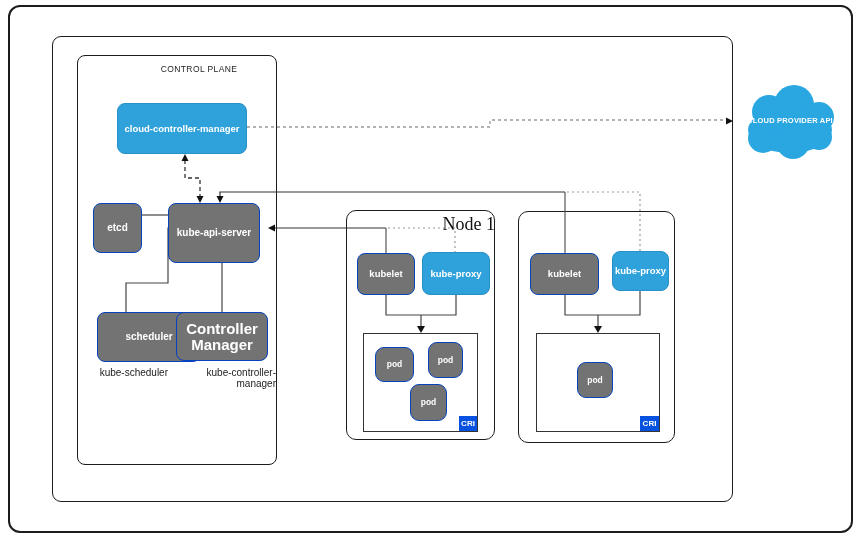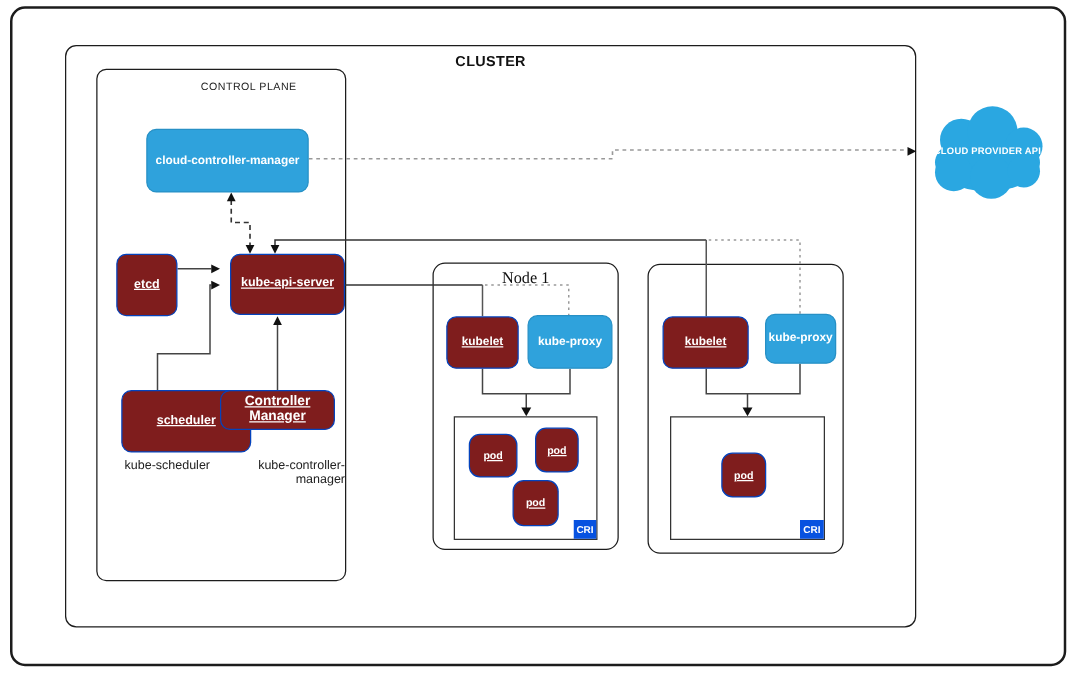--- a/index.html
+++ b/index.html
@@ -8,26 +8,26 @@
     font-family:"Liberation Sans",sans-serif;overflow:hidden;
   }
   .abs{position:absolute;box-sizing:border-box;}
   
   .outer-frame{left:8px;top:5px;width:845px;height:528px;border:2px solid #1c1c1c;border-radius:12px;}
   .cluster-box{left:52px;top:36px;width:681px;height:466px;border:1.6px solid #1c1c1c;border-radius:9px;}
   .cluster-label{left:52px;top:44px;width:681px;text-align:center;font-weight:bold;font-size:11.5px;color:#111;letter-spacing:.3px;}
   .cp-box{left:77px;top:55px;width:200px;height:410px;border:1.4px solid #1c1c1c;border-radius:8px;}
   .cp-label{left:77px;top:64px;width:200px;text-align:center;font-size:8.5px;color:#222;letter-spacing:.4px;padding-left:44px;}
   .node-box{border:1.6px solid #1c1c1c;border-radius:10px;}
-  .node-title{text-align:center;font-family:"Liberation Serif",serif;font-size:13px;color:#111;}
+  .node-title{text-align:right;font-family:"Liberation Serif",serif;font-size:18px;color:#111;}
   .cri-box{border:1.4px solid #333;background:transparent;}
   
   .comp{display:flex;align-items:center;justify-content:center;color:#fff;font-weight:bold;
         border-radius:8px;text-align:center;line-height:1.05;}
-  .blue{background:#7f1d1d;border:1px solid #0443bd;text-decoration:underline;}
+  .blue{background:#737373;border:1px solid #0443bd;}
   .lblue{background:#2fa2dc;border:1px solid #2790c5;}
   .caption{font-size:10px;color:#222;text-align:right;}
   .cri-badge{display:flex;align-items:center;justify-content:center;background:#0752e0;color:#fff;
              font-weight:bold;font-size:8px;}
   .svg-layer{left:0;top:0;width:861px;height:544px;pointer-events:none;}
   .cloud-text{display:flex;align-items:center;justify-content:center;color:#fff;font-weight:bold;
               font-size:7.5px;text-align:center;letter-spacing:.2px;}
 </style>
 </head>
 <body>
@@ -72,29 +72,28 @@
     <polygon points="421,333 417,326 425,326" fill="#111"></polygon>
 
     <polyline points="565,295 565,315 640,315 640,291" fill="none" stroke="#444" stroke-width="1.2"></polyline>
     <line x1="598" y1="315" x2="598" y2="327" stroke="#444" stroke-width="1.2"></line>
     <polygon points="598,333 594,326 602,326" fill="#111"></polygon>
 
     <polyline points="247,127 490,127 490,120 726,120" fill="none" stroke="#999" stroke-width="1.3" stroke-dasharray="3 3"></polyline>
     <polygon points="733,121 726,117.5 726,124.5" fill="#111"></polygon>
   </svg>
 
-  <div class="abs cluster-label">CLUSTER</div>
   <div class="abs cp-label">CONTROL PLANE</div>
   <div class="abs node-title" style="left:346px;top:214px;width:149px;">Node 1</div>
 
   <div class="abs comp lblue" style="left:117px;top:103px;width:130px;height:51px;font-size:9.5px;">cloud-controller-manager</div>
   <div class="abs comp blue" style="left:93px;top:203px;width:49px;height:50px;font-size:10px;">etcd</div>
-  <div class="abs comp blue" style="left:184px;top:203px;width:92px;height:49px;font-size:10px;">kube-api-server</div>
+  <div class="abs comp blue" style="left:168px;top:203px;width:92px;height:60px;font-size:10px;">kube-api-server</div>
   <div class="abs comp blue" style="left:97px;top:312px;width:104px;height:50px;font-size:10px;">scheduler</div>
-  <div class="abs comp blue" style="left:176px;top:312px;width:92px;height:32px;font-size:11px;text-align:center;">Controller Manager</div>
+  <div class="abs comp blue" style="left:176px;top:312px;width:92px;height:49px;font-size:15px;text-align:center;">Controller Manager</div>
   <div class="abs caption" style="left:85px;top:367px;width:83px;">kube-scheduler</div>
   <div class="abs caption" style="left:168px;top:367px;width:108px;">kube-controller-manager</div>
 
   <div class="abs comp blue" style="left:357px;top:253px;width:58px;height:42px;font-size:9.5px;">kubelet</div>
   <div class="abs comp lblue" style="left:422px;top:252px;width:68px;height:43px;font-size:9.5px;">kube-proxy</div>
   <div class="abs comp blue" style="left:375px;top:347px;width:39px;height:35px;font-size:8.5px;border-radius:9px;">pod</div>
   <div class="abs comp blue" style="left:428px;top:342px;width:35px;height:36px;font-size:8.5px;border-radius:9px;">pod</div>
   <div class="abs comp blue" style="left:410px;top:384px;width:37px;height:37px;font-size:8.5px;border-radius:9px;">pod</div>
   <div class="abs cri-badge" style="left:459px;top:416px;width:18px;height:15px;">CRI</div>
 

